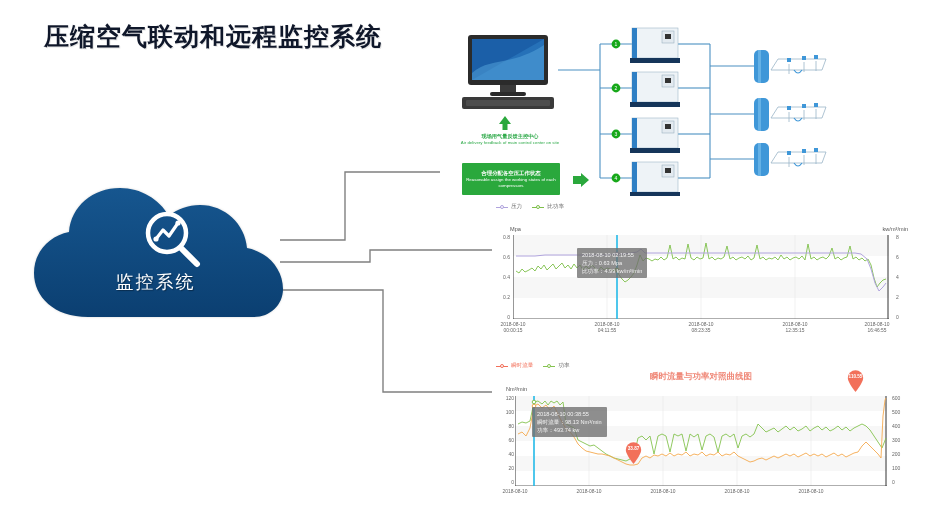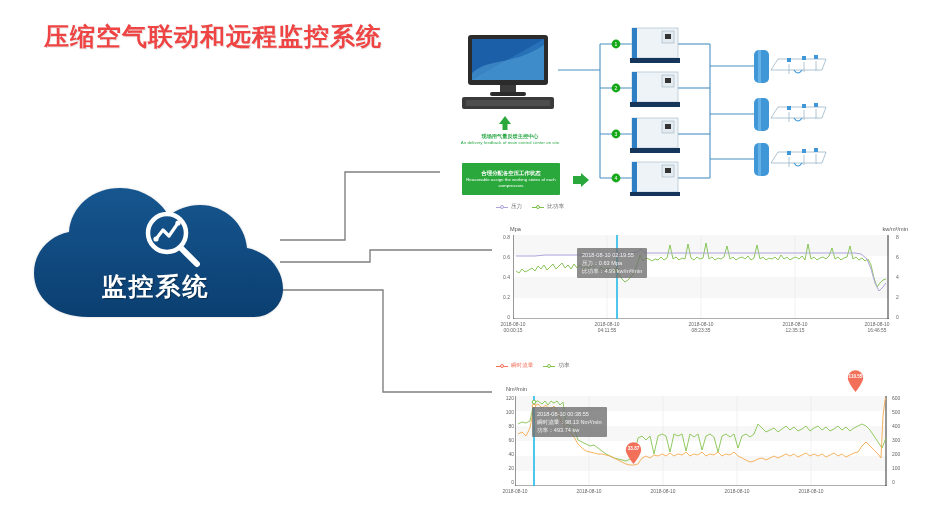--- a/index.html
+++ b/index.html
@@ -6,33 +6,33 @@
   body{
     width:945px;height:529px;position:relative;overflow:hidden;
     background:#ffffff;
     font-family:"Liberation Sans","DejaVu Sans",sans-serif;
   }
   .page{position:absolute;inset:0;}
 
   
   .title{
     position:absolute;left:44px;top:20px;
-    font-size:25px;font-weight:bold;color:#ef4444;
+    font-size:25px;font-weight:bold;color:#0f172a;
     letter-spacing:1px;white-space:nowrap;
     text-shadow:1px 1px 0 #e8e8e8;
   }
 
   
   .cloud-wrap{position:absolute;left:28px;top:185px;width:265px;height:145px;}
   .cloud-shadow{position:absolute;left:6px;top:8px;width:100%;height:100%;opacity:.35;filter:blur(1px);}
   .cloud-svg{position:absolute;left:0;top:0;}
   .cloud-icon{position:absolute;left:112px;top:25px;width:66px;height:60px;}
   .cloud-label{
     position:absolute;left:0;top:85px;width:255px;text-align:center;
-    color:#ffffff;font-size:25px;font-weight:bold;letter-spacing:2px;
+    color:#ffffff;font-size:18px;font-weight:normal;letter-spacing:2px;
     text-shadow:1px 1px 1px rgba(0,0,0,.35);
   }
 
   
   .connectors{position:absolute;left:0;top:0;width:945px;height:529px;pointer-events:none;}
 
   
   .panel-topology{position:absolute;left:440px;top:18px;width:495px;height:180px;}
   .monitor{position:absolute;left:20px;top:15px;width:96px;height:80px;}
   .label-center{
@@ -366,20 +366,21 @@
       <span class="legend-item">
         <span class="legend-mark" style="color:#f2705a"></span>
         <span class="legend-text" style="color:#f2705a">瞬时流量</span>
       </span>
       <span class="legend-item">
         <span class="legend-mark" style="color:#85c34f"></span>
         <span class="legend-text">功率</span>
       </span>
     </div>
 
+    <div class="chart-title c2">瞬时流量与功率对照曲线图</div>
 
     <div class="axis-unit" style="left:14px;top:24px;">Nm³/min</div>
 
     <div class="ytick" style="left:0px;top:33px;width:22px;">120</div>
     <div class="ytick" style="left:0px;top:47px;width:22px;">100</div>
     <div class="ytick" style="left:0px;top:61px;width:22px;">80</div>
     <div class="ytick" style="left:0px;top:75px;width:22px;">60</div>
     <div class="ytick" style="left:0px;top:89px;width:22px;">40</div>
     <div class="ytick" style="left:0px;top:103px;width:22px;">20</div>
     <div class="ytick" style="left:0px;top:117px;width:22px;">0</div>

